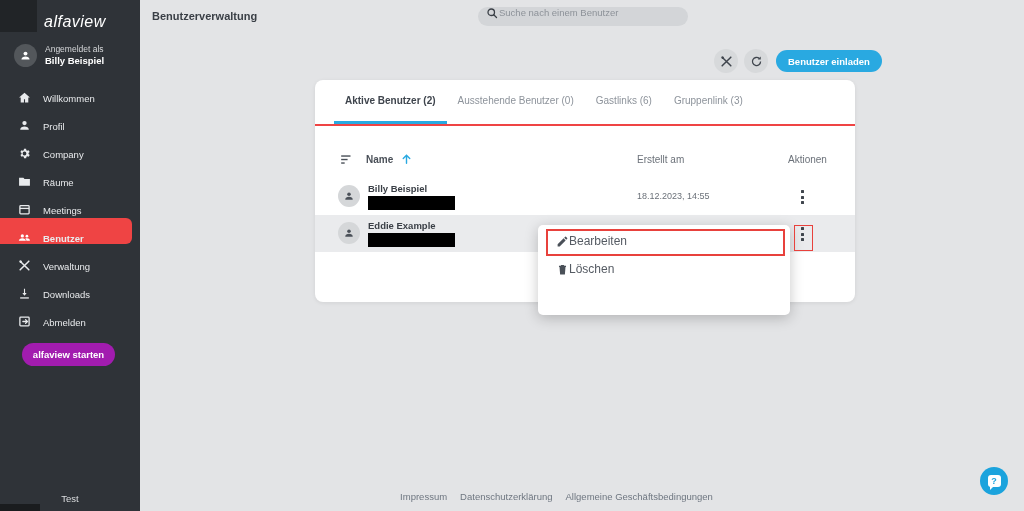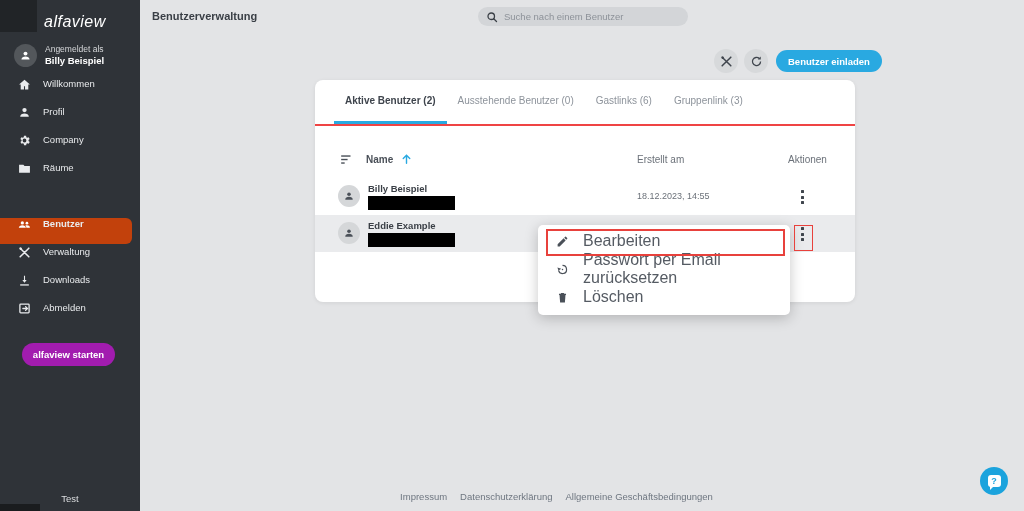--- a/index.html
+++ b/index.html
@@ -10,33 +10,33 @@
   
   .sidebar { position:absolute; left:0; top:0; width:140px; height:511px; background:#2f3338; z-index:10; }
   .corner-dark-top { position:absolute; left:0; top:0; width:37px; height:32px; background:#212427; }
   .corner-dark-bottom { position:absolute; left:0; bottom:0; width:40px; height:7px; background:#1a1c1e; }
   .logo { position:absolute; left:44px; top:13px; color:#ffffff; font-size:16px; font-style:italic; font-weight:normal; letter-spacing:0.5px; }
   .user-block { position:absolute; left:14px; top:44px; width:120px; display:flex; align-items:center; gap:8px; }
   .user-avatar { width:23px; height:23px; border-radius:50%; background:#53575b; display:flex; align-items:center; justify-content:center; flex:0 0 auto; }
   .user-texts { display:flex; flex-direction:column; line-height:1.25; }
   .signed-in { color:#d7d9db; font-size:8.5px; }
   .user-name { color:#ffffff; font-size:9.5px; font-weight:bold; }
-  .nav-item { position:absolute; left:0; width:132px; height:26px; display:flex; align-items:flex-start; gap:12px; padding-left:18px; cursor:pointer; }
+  .nav-item { position:absolute; left:0; width:132px; height:26px; display:flex; align-items:flex-end; gap:12px; padding-left:18px; cursor:pointer; }
   .nav-item .nlabel { color:#e9ebed; font-size:9.5px; }
-  .nav-item.active { background:#c2410c; border-radius:0 6px 6px 0; }
+  .nav-item.active { background:#ef4444; border-radius:0 6px 6px 0; }
   .nav-item.active .nlabel { font-weight:bold; }
   .ni0{top:78px}.ni1{top:106px}.ni2{top:134px}.ni3{top:162px}.ni4{top:190px}
   .ni5{top:218px}.ni6{top:246px}.ni7{top:274px}.ni8{top:302px}
   .nav-icon { width:13px; height:13px; flex:0 0 auto; }
   .start-btn { position:absolute; left:22px; top:343px; width:93px; height:23px; border:none; border-radius:12px; background:#a21caf; color:#fff; font-size:9.5px; font-weight:bold; font-family:inherit; cursor:pointer; }
   .workspace { position:absolute; left:0; bottom:7px; width:140px; text-align:center; color:#dcdee0; font-size:9.5px; }
 
   
   .page-title { position:absolute; left:152px; top:10px; font-size:11px; font-weight:bold; color:#3a3f46; }
-  .search-wrap { position:absolute; left:478px; top:7px; width:210px; height:19px; background:#d3d5d8; border-radius:10px; display:flex; align-items:center; padding:0 8px; gap:6px; }
+  .search-wrap { position:absolute; left:478px; top:7px; width:210px; height:19px; background:#d3d5d8; border-radius:10px; display:flex; align-items:flex-start; padding:0 8px; gap:1px; }
   .search-wrap input { border:none; outline:none; background:transparent; font-size:9.5px; font-family:inherit; color:#3a3f46; width:100%; }
   .search-wrap input::placeholder { color:#8d9299; }
 
   .circle-btn { position:absolute; width:24px; height:24px; border-radius:50%; background:#d7d9db; border:none; display:flex; align-items:center; justify-content:center; cursor:pointer; }
   .btn-tools { left:714px; top:49px; }
   .btn-refresh { left:744px; top:49px; }
   .invite-btn { position:absolute; left:776px; top:50px; height:22px; padding:0 12px; border:none; border-radius:11px; background:#29a9e1; color:#fff; font-size:9.5px; font-weight:bold; font-family:inherit; cursor:pointer; }
 
   
   .card { position:absolute; left:315px; top:80px; width:540px; height:222px; background:#ffffff; border-radius:8px; box-shadow:0 1px 4px rgba(0,0,0,0.08); }
@@ -56,21 +56,21 @@
   .row2 { top:135px; background:#eaebed; }
   .row-avatar { position:absolute; left:23px; top:7px; width:22px; height:22px; border-radius:50%; background:#d5d7d9; display:flex; align-items:center; justify-content:center; }
   .row-name { position:absolute; left:53px; top:5px; font-size:9.5px; font-weight:bold; color:#3a3f46; }
   .redact { position:absolute; left:53px; top:18px; width:87px; height:14px; background:#000; }
   .row-created { position:absolute; left:322px; top:13px; font-size:9px; color:#6b7179; }
   .dots-btn { position:absolute; left:478px; top:9px; width:18px; height:20px; background:transparent; border:none; display:flex; flex-direction:column; align-items:center; justify-content:center; gap:2.5px; cursor:pointer; }
   .dots-btn i { width:3px; height:3px; background:#3f454d; border-radius:0.5px; }
 
   
   .ctx-menu { position:absolute; left:538px; top:225px; width:252px; height:90px; background:#fff; border-radius:5px; box-shadow:0 3px 14px rgba(0,0,0,0.22); z-index:20; padding-top:2px; }
-  .ctx-item { height:28px; display:flex; align-items:center; gap:14px; padding-left:18px; font-size:16px; color:#555b63; cursor:pointer; }
+  .ctx-item { height:28px; display:flex; align-items:center; padding-left:18px; font-size:12px; color:#555b63; cursor:pointer; }
 
   
   .anno { position:absolute; border:2px solid #e8413c; z-index:30; pointer-events:none; }
   .anno-menu { left:546px; top:229px; width:239px; height:27px; }
   .anno-dots { left:794px; top:225px; width:19px; height:26px; border-width:1.5px; }
 
   
   .footer { position:absolute; left:140px; bottom:9px; width:833px; display:flex; justify-content:center; gap:13px; }
   .footer a { font-size:9.5px; color:#6e7680; text-decoration:none; cursor:pointer; }
 
@@ -127,20 +127,29 @@
         </span>
       <span class="nlabel">Company</span>
     </div>
     <div class="nav-item ni3">
       <span class="nav-icon">
           <svg width="13" height="13" viewBox="0 0 24 24" fill="#e9ebed">
             <path d="M2 5h8l2 2.5h10V20H2z"></path>
           </svg>
         </span>
       <span class="nlabel">Räume</span>
+    </div>
+    <div class="nav-item ni4">
+      <span class="nav-icon">
+          <svg width="13" height="13" viewBox="0 0 24 24" fill="none" stroke="#e9ebed" stroke-width="2.4">
+            <rect x="3.5" y="5" width="17" height="15" rx="1.5"></rect>
+            <path d="M3.5 10h17"></path>
+          </svg>
+        </span>
+      <span class="nlabel">Meetings</span>
     </div>
     <div class="nav-item ni5 active">
       <span class="nav-icon">
           <svg width="13" height="13" viewBox="0 0 24 24" fill="#ffffff">
             <circle cx="8" cy="9" r="3"></circle>
             <circle cx="16.5" cy="9.5" r="2.5"></circle>
             <path d="M1.5 18c0-3.3 3.2-4.8 6.5-4.8s6.5 1.5 6.5 4.8z"></path>
             <path d="M15.5 18c0-1.8-.8-3.1-2-4 .9-.4 1.9-.6 3-.6 2.8 0 5.5 1.3 5.5 4.6z"></path>
           </svg>
         </span>
@@ -272,30 +281,20 @@
     <div class="ctx-item">
       <span>
         <svg width="13" height="13" viewBox="0 0 24 24" fill="#4a5058">
             <path d="M3 17.25V21h3.75L17.8 9.94l-3.75-3.75zM20.7 7.04a1 1 0 0 0 0-1.41L18.37 3.3a1 1 0 0 0-1.41 0l-1.83 1.83 3.75 3.75z"></path>
           </svg>
       </span>
       <span>Bearbeiten</span>
     </div>
     <div class="ctx-item">
       <span>
-        <svg width="13" height="13" viewBox="0 0 24 24" fill="none">
-            <path d="M12 4.5a7.5 7.5 0 1 1-7.3 9.3" stroke="#4a5058" stroke-width="2.2"></path>
-            <path d="M2.5 8.5l2.2 5.3 5-3z" fill="#4a5058"></path>
-            <circle cx="12" cy="12" r="1.4" fill="#4a5058"></circle>
-          </svg>
-      </span>
-      <span>Passwort per Email zurücksetzen</span>
-    </div>
-    <div class="ctx-item">
-      <span>
         <svg width="13" height="13" viewBox="0 0 24 24" fill="#4a5058">
             <path d="M6.5 7.5h11L16.4 21H7.6z"></path>
             <path d="M9.5 3.5h5l.8 1.7h3.2v2H5.5v-2h3.2z"></path>
           </svg>
       </span>
       <span>Löschen</span>
     </div>
   </div>
 
   <div class="anno anno-menu"></div>

